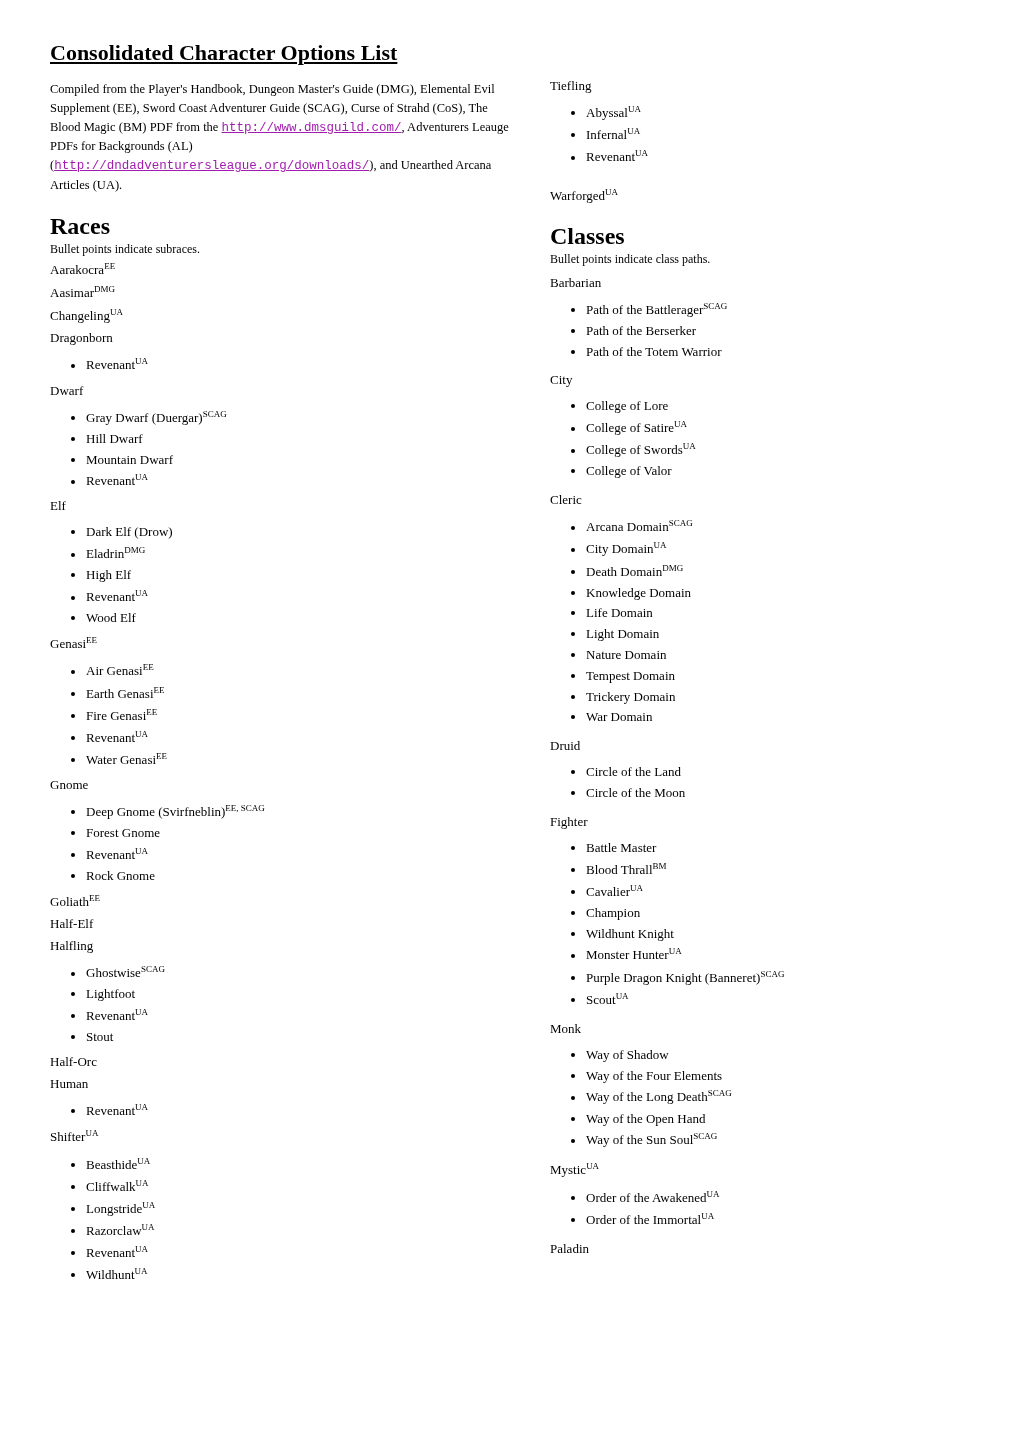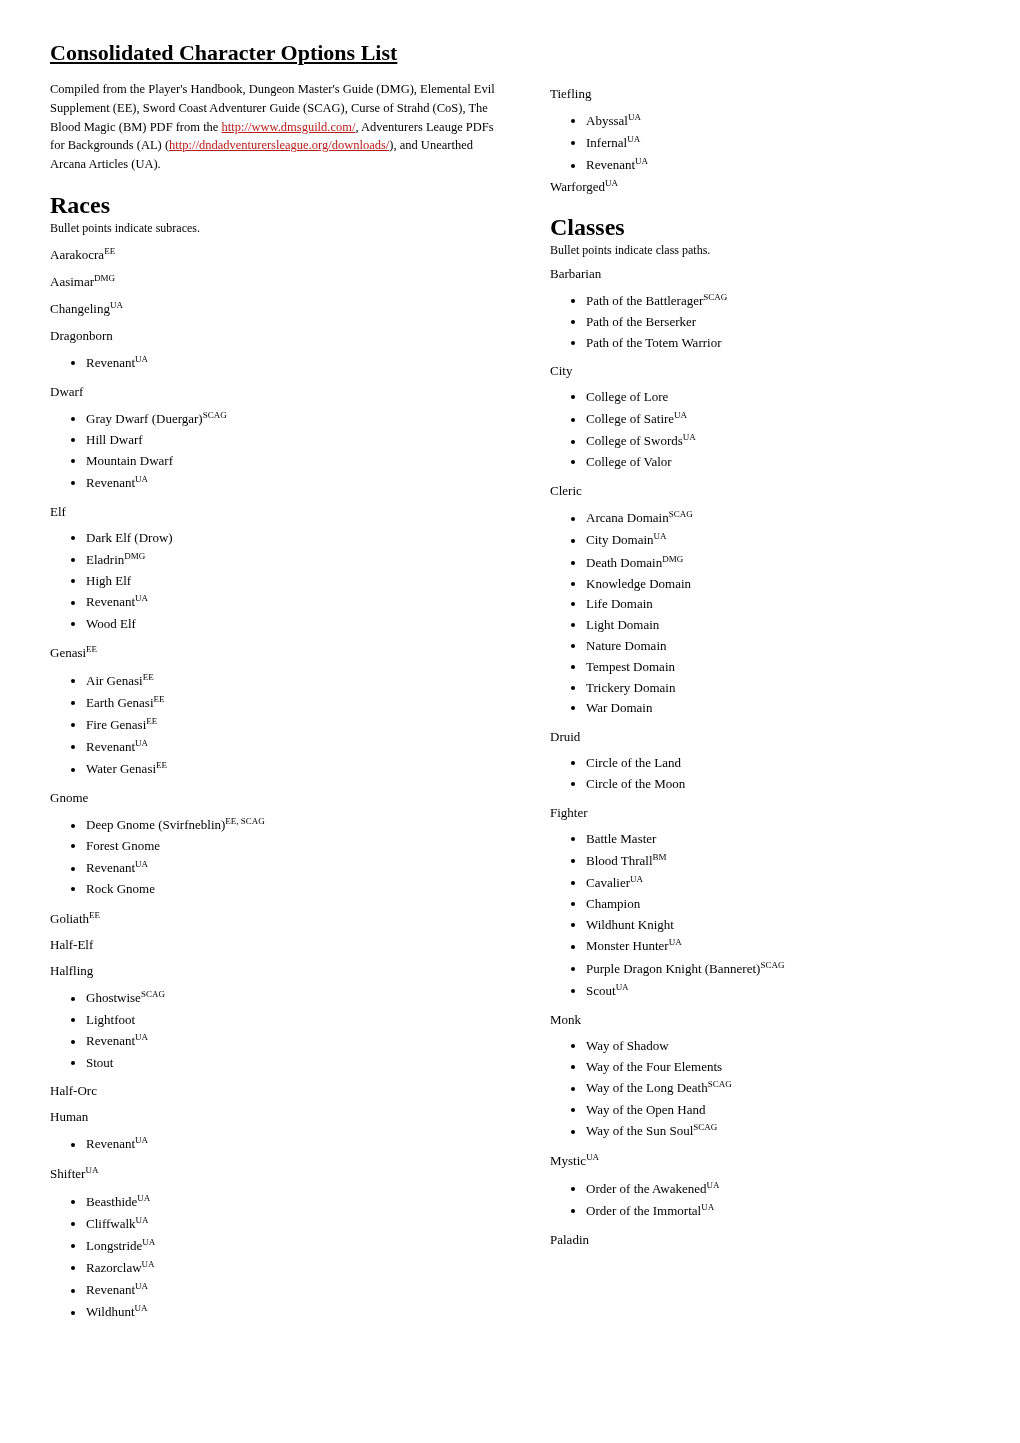--- a/index.html
+++ b/index.html
@@ -18,21 +18,22 @@
       text-decoration: underline;
       display: inline;
     }
     .intro-text {
       font-size: 12.5px;
       line-height: 1.5;
       margin-top: 4px;
       max-width: 460px;
     }
     .intro-text a {
-      color: #b91c1c;
+      color: #a21caf;
+      font-family: Liberation Mono, monospace;
     }
     sup {
       font-size: 9px;
       vertical-align: super;
     }
     .two-col {
       display: flex;
       gap: 40px;
       margin-top: 10px;
     }
@@ -52,42 +53,42 @@
     .section-note {
       font-size: 12px;
       margin-bottom: 4px;
     }
     .race-group, .class-group {
       margin-bottom: 6px;
     }
     .race-name {
       font-size: 13px;
       font-weight: normal;
-      margin-top: 10px;
+      margin-top: 2px;
     }
     ul.sublist {
       list-style: disc;
       padding-left: 36px;
       margin-top: 8px;
       margin-bottom: 2px;
     }
     ul.sublist li {
       font-size: 13px;
       line-height: 1.6;
     }
     .class-section {
       margin-bottom: 10px;
     }
     .class-title {
       font-size: 13px;
       margin-top: 8px;
       margin-bottom: 1px;
     }
     .warforged-line {
-      margin-top: 2px;
+      margin-top: 19px;
     }
     .header-row {
       display: flex;
       align-items: flex-start;
       gap: 60px;
     }
   </style>
 </head>
 <body>
 

